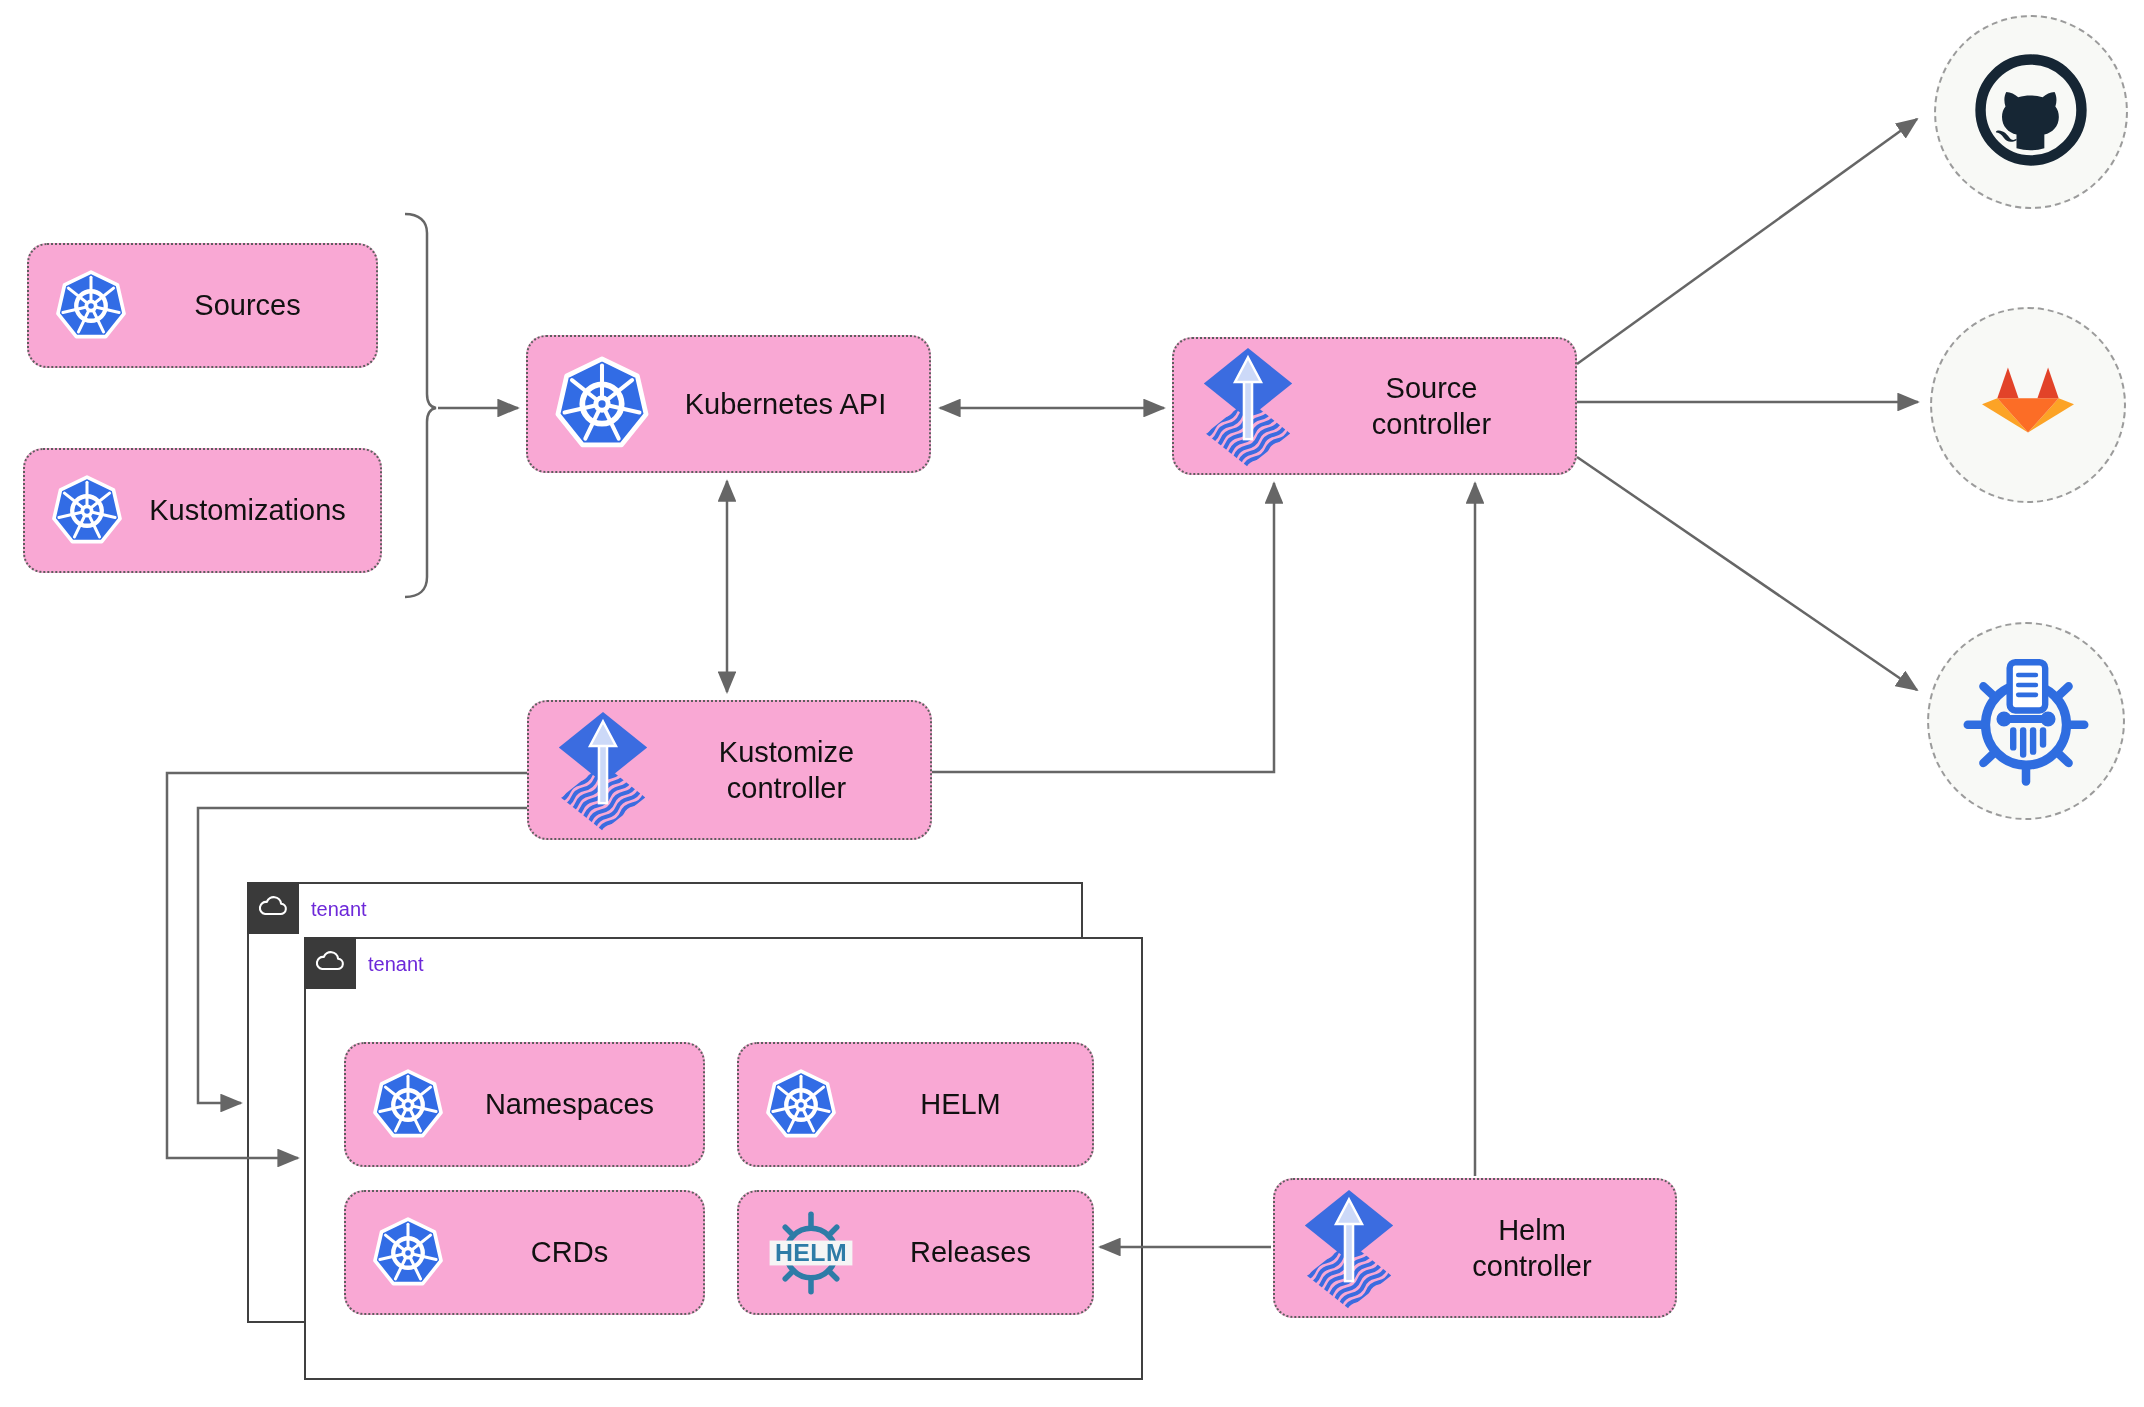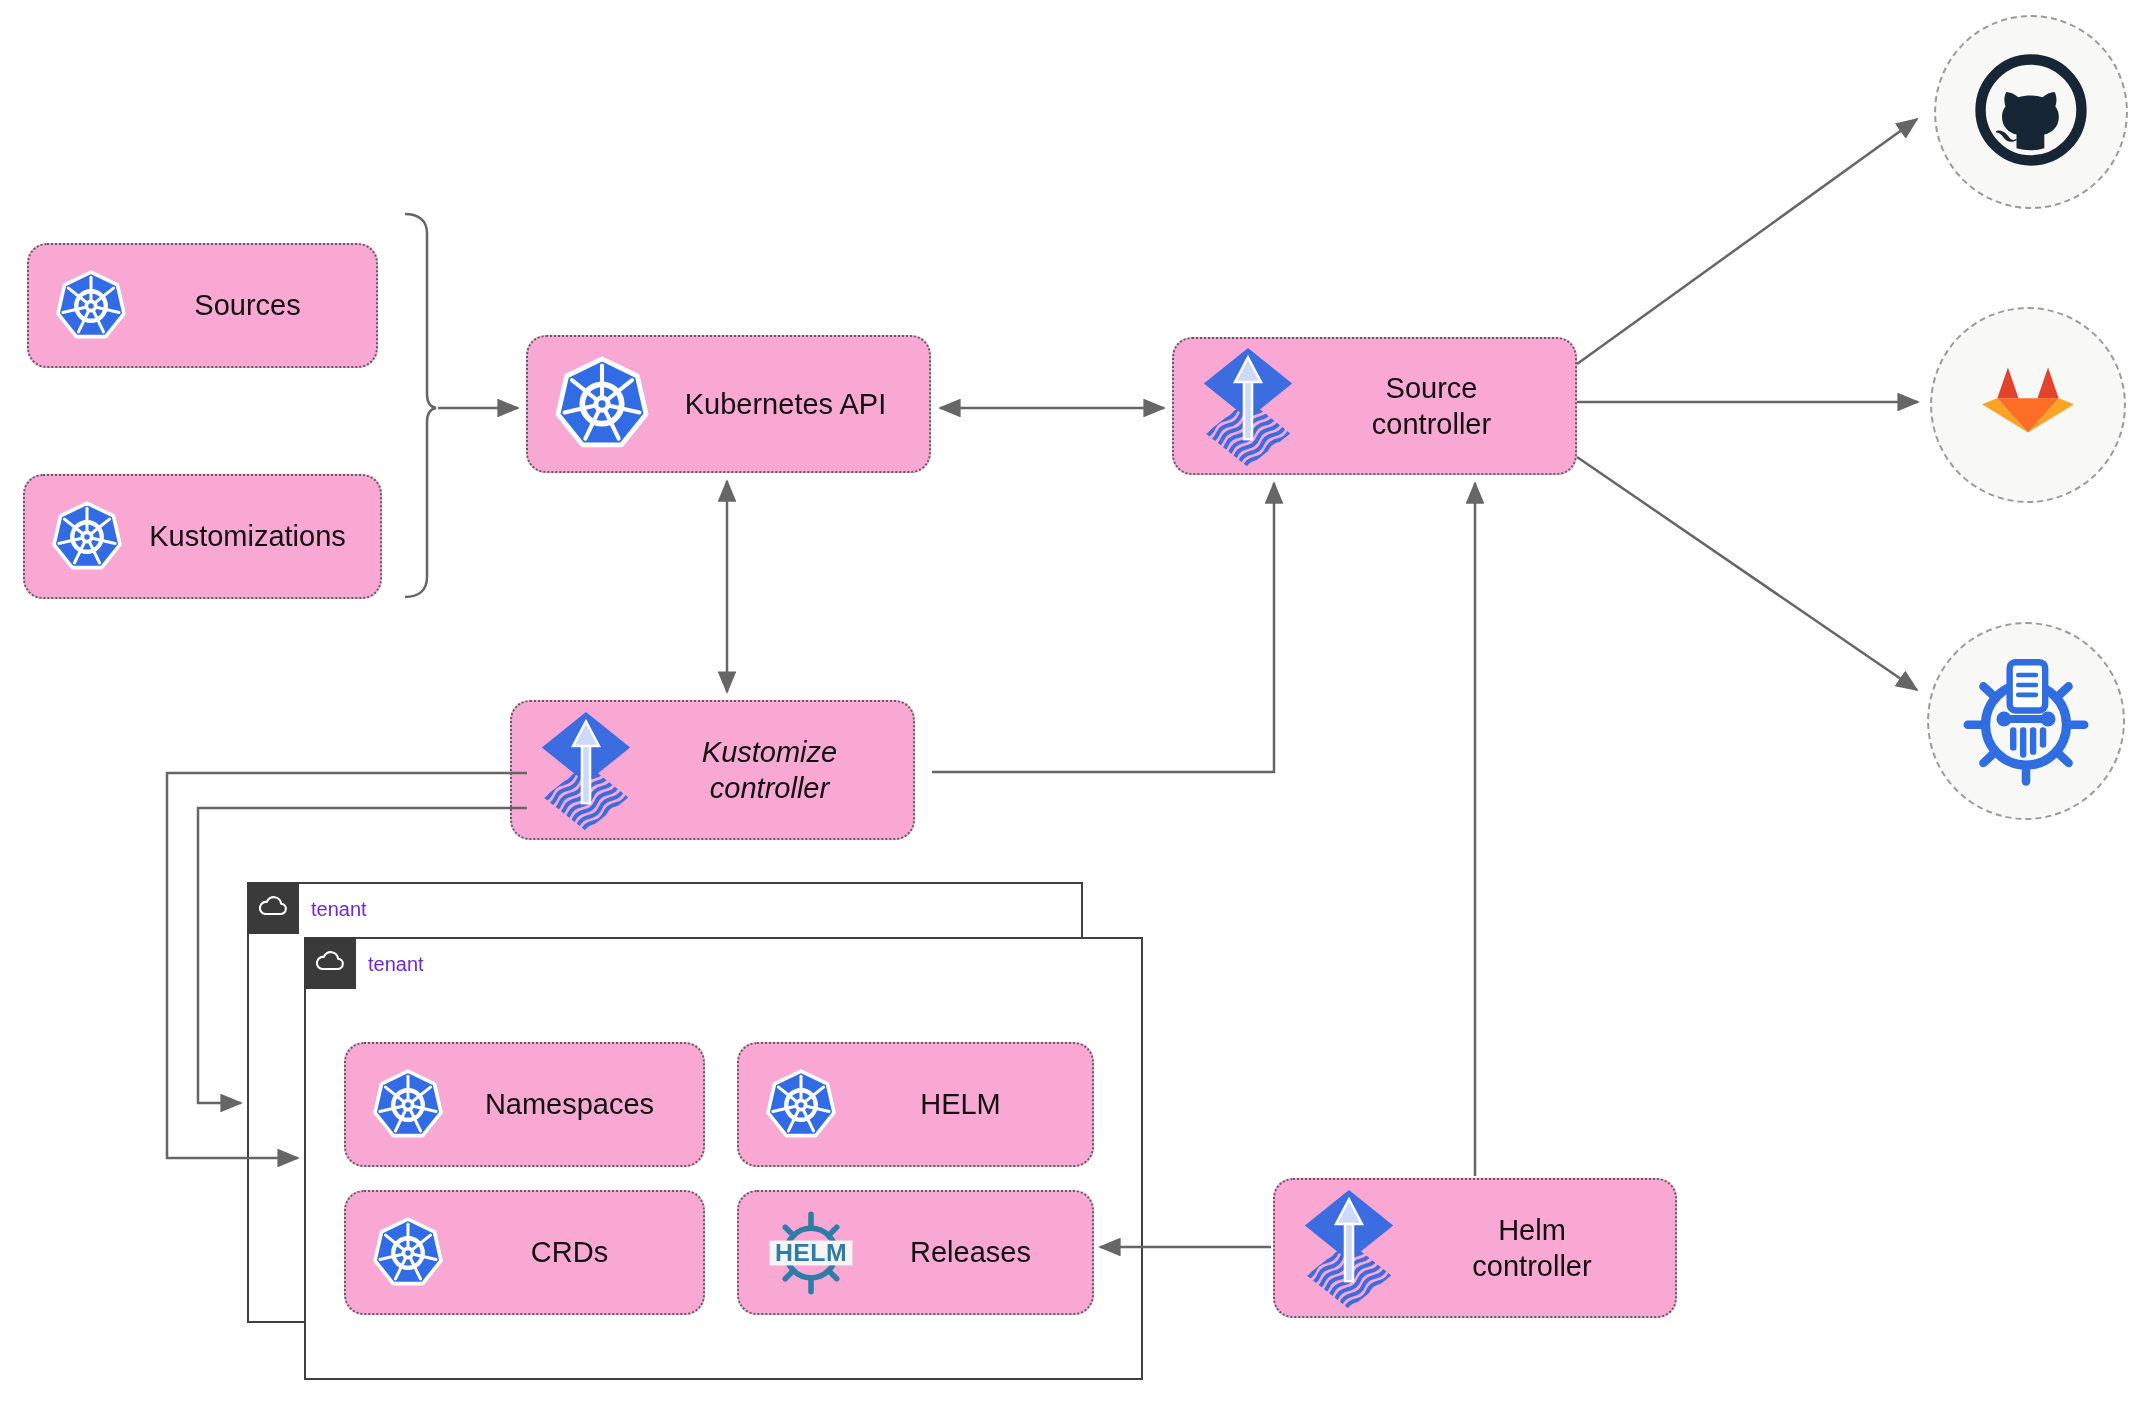--- a/index.html
+++ b/index.html
@@ -167,21 +167,21 @@
     <span class="icon">
       <svg width="72" height="72" viewBox="0 0 100 100">
           <use href="#sym-k8s"></use>
         </svg>
     </span>
     <span class="label">
         <span class="lbl-text">Sources</span>
       </span>
   </div>
 
-  <div class="node" style="left:23px;top:474px;width:359px;height:125px;">
+  <div class="node" style="left:23px;top:448px;width:359px;height:125px;">
     <span class="icon">
       <svg width="72" height="72" viewBox="0 0 100 100">
           <use href="#sym-k8s"></use>
         </svg>
     </span>
     <span class="label">
         <span class="lbl-text">Kustomizations</span>
       </span>
   </div>
 
@@ -200,21 +200,21 @@
     <span class="icon">
       <svg width="96" height="123" viewBox="0 0 100 128">
           <use href="#sym-flux"></use>
         </svg>
     </span>
     <span class="label">
         <span class="lbl-text">Source controller</span>
       </span>
   </div>
 
-  <div class="node wrap" style="left:510px;top:700px;width:405px;height:140px;font-style:italic;">
+  <div class="node wrap" style="left:527px;top:700px;width:405px;height:140px;">
     <span class="icon">
       <svg width="96" height="123" viewBox="0 0 100 128">
           <use href="#sym-flux"></use>
         </svg>
     </span>
     <span class="label">
         <span class="lbl-text">Kustomize controller</span>
       </span>
   </div>
 

